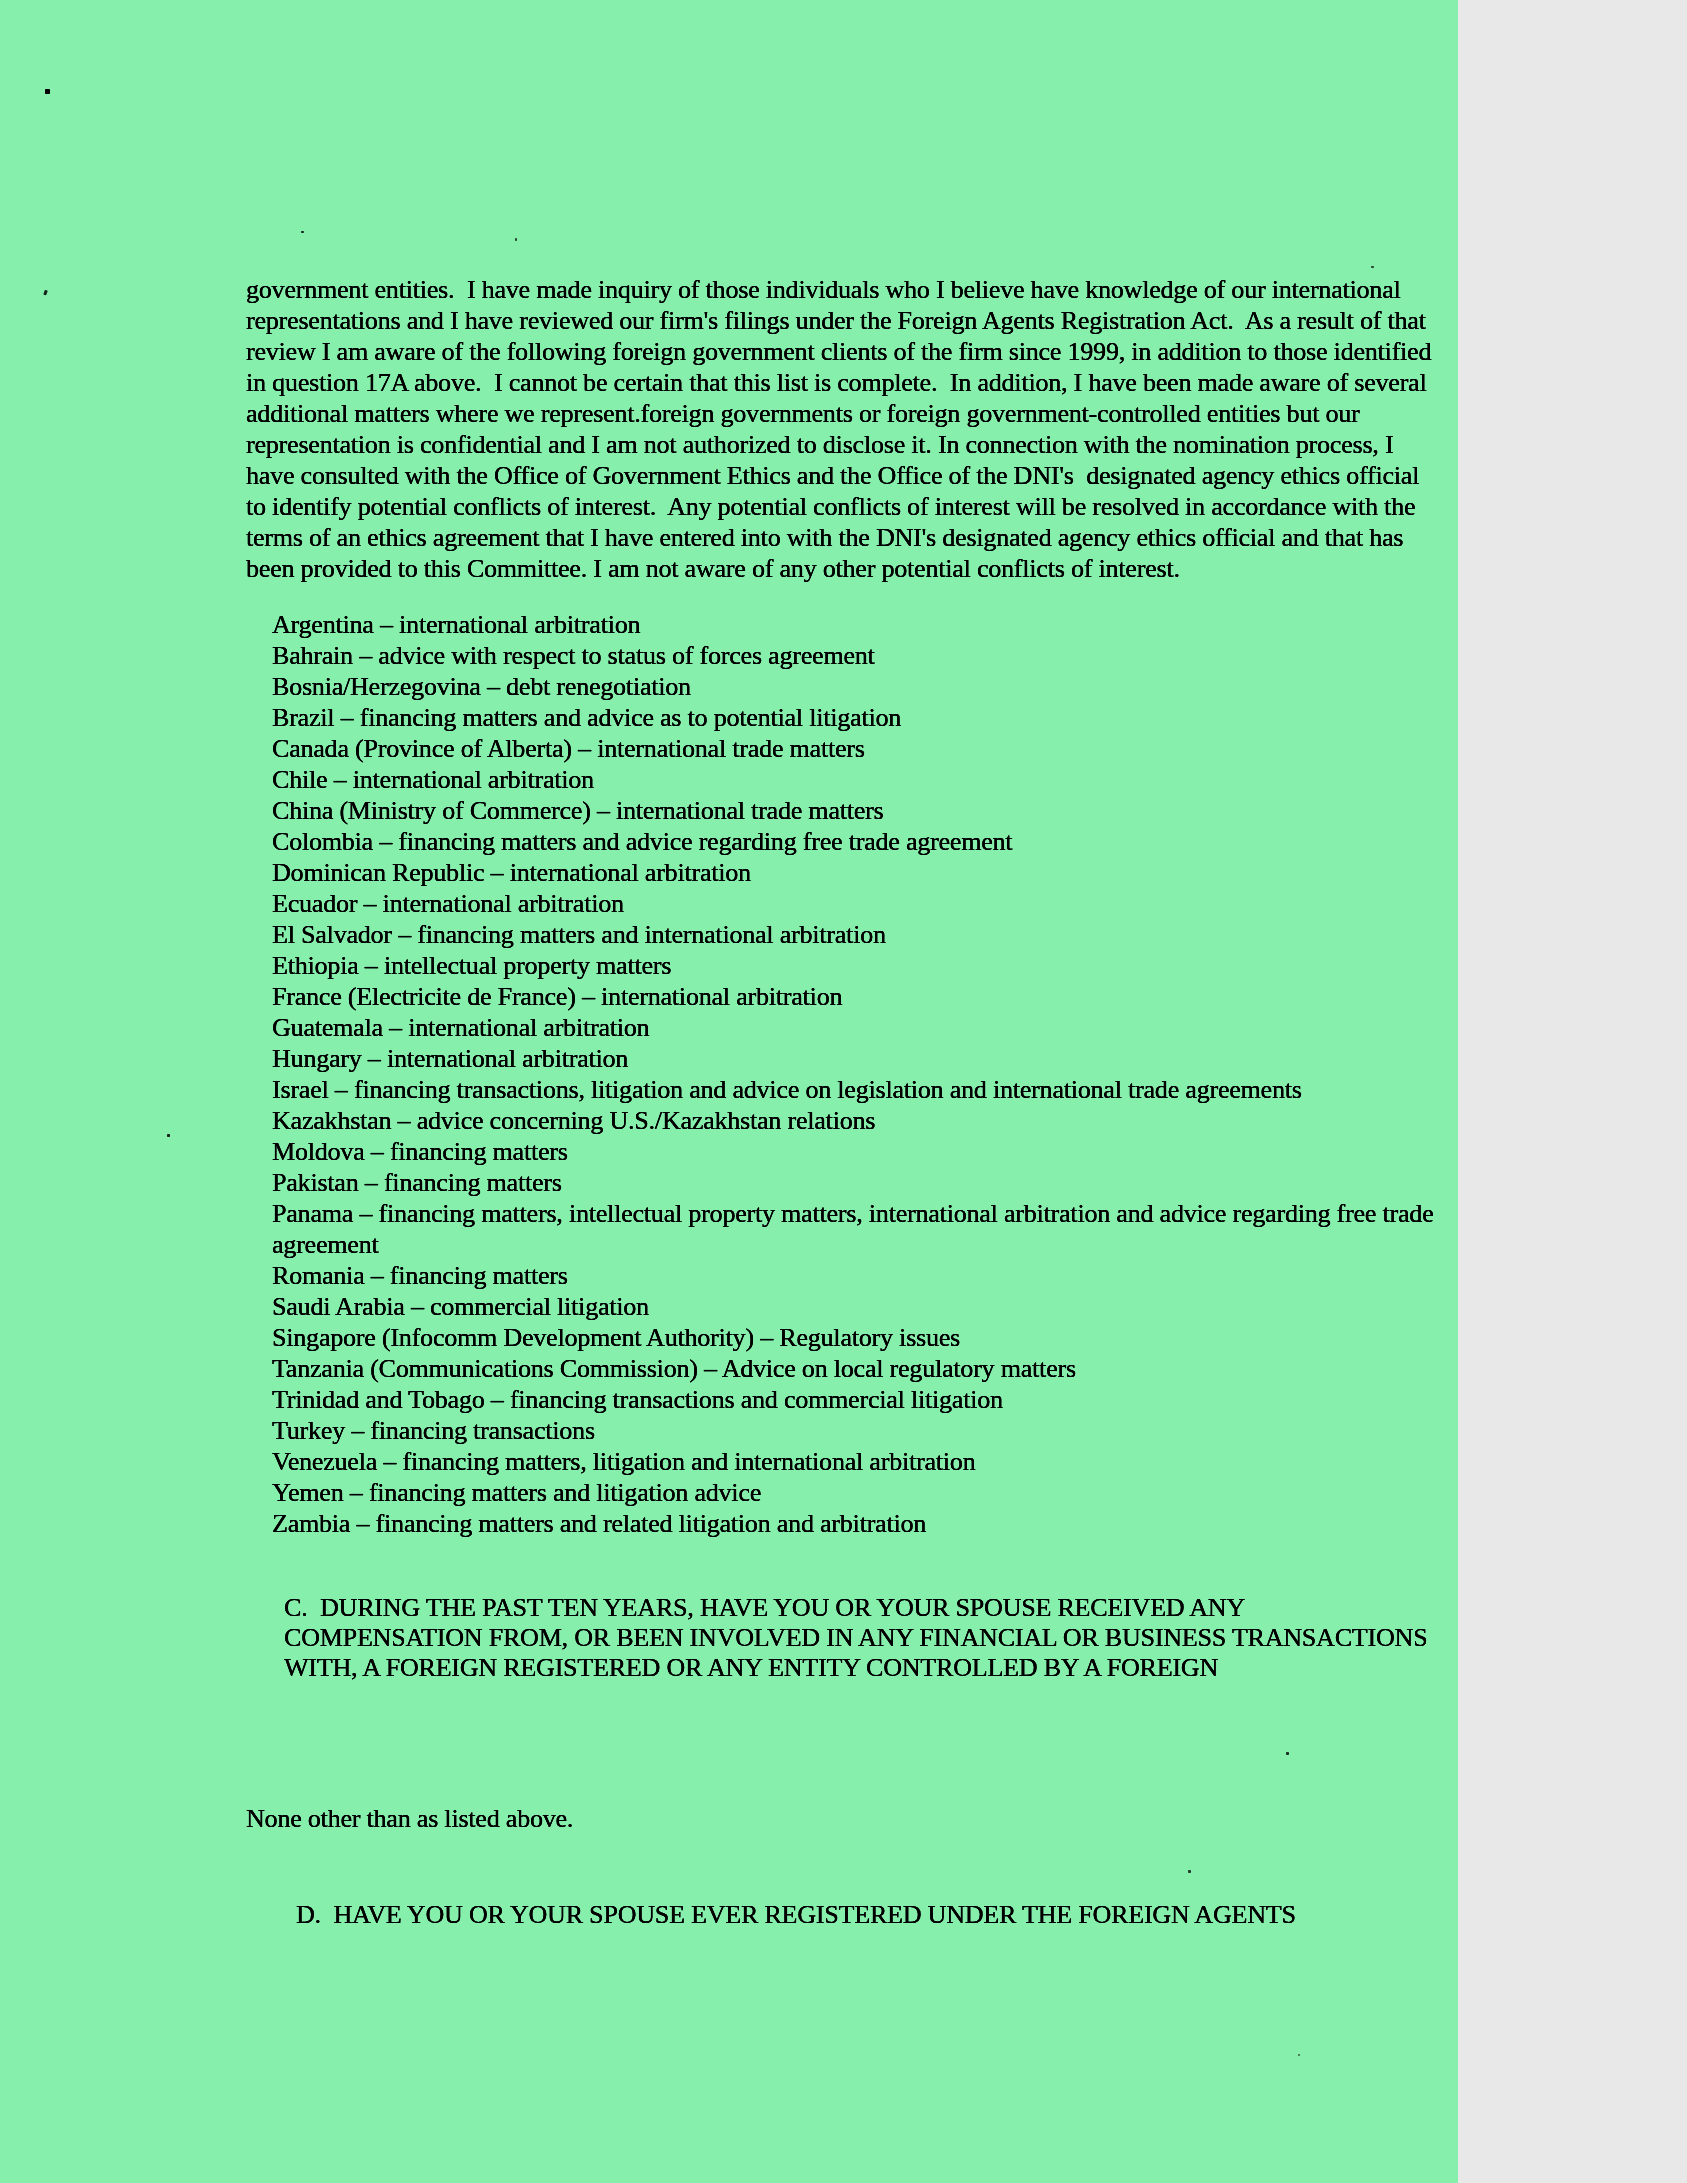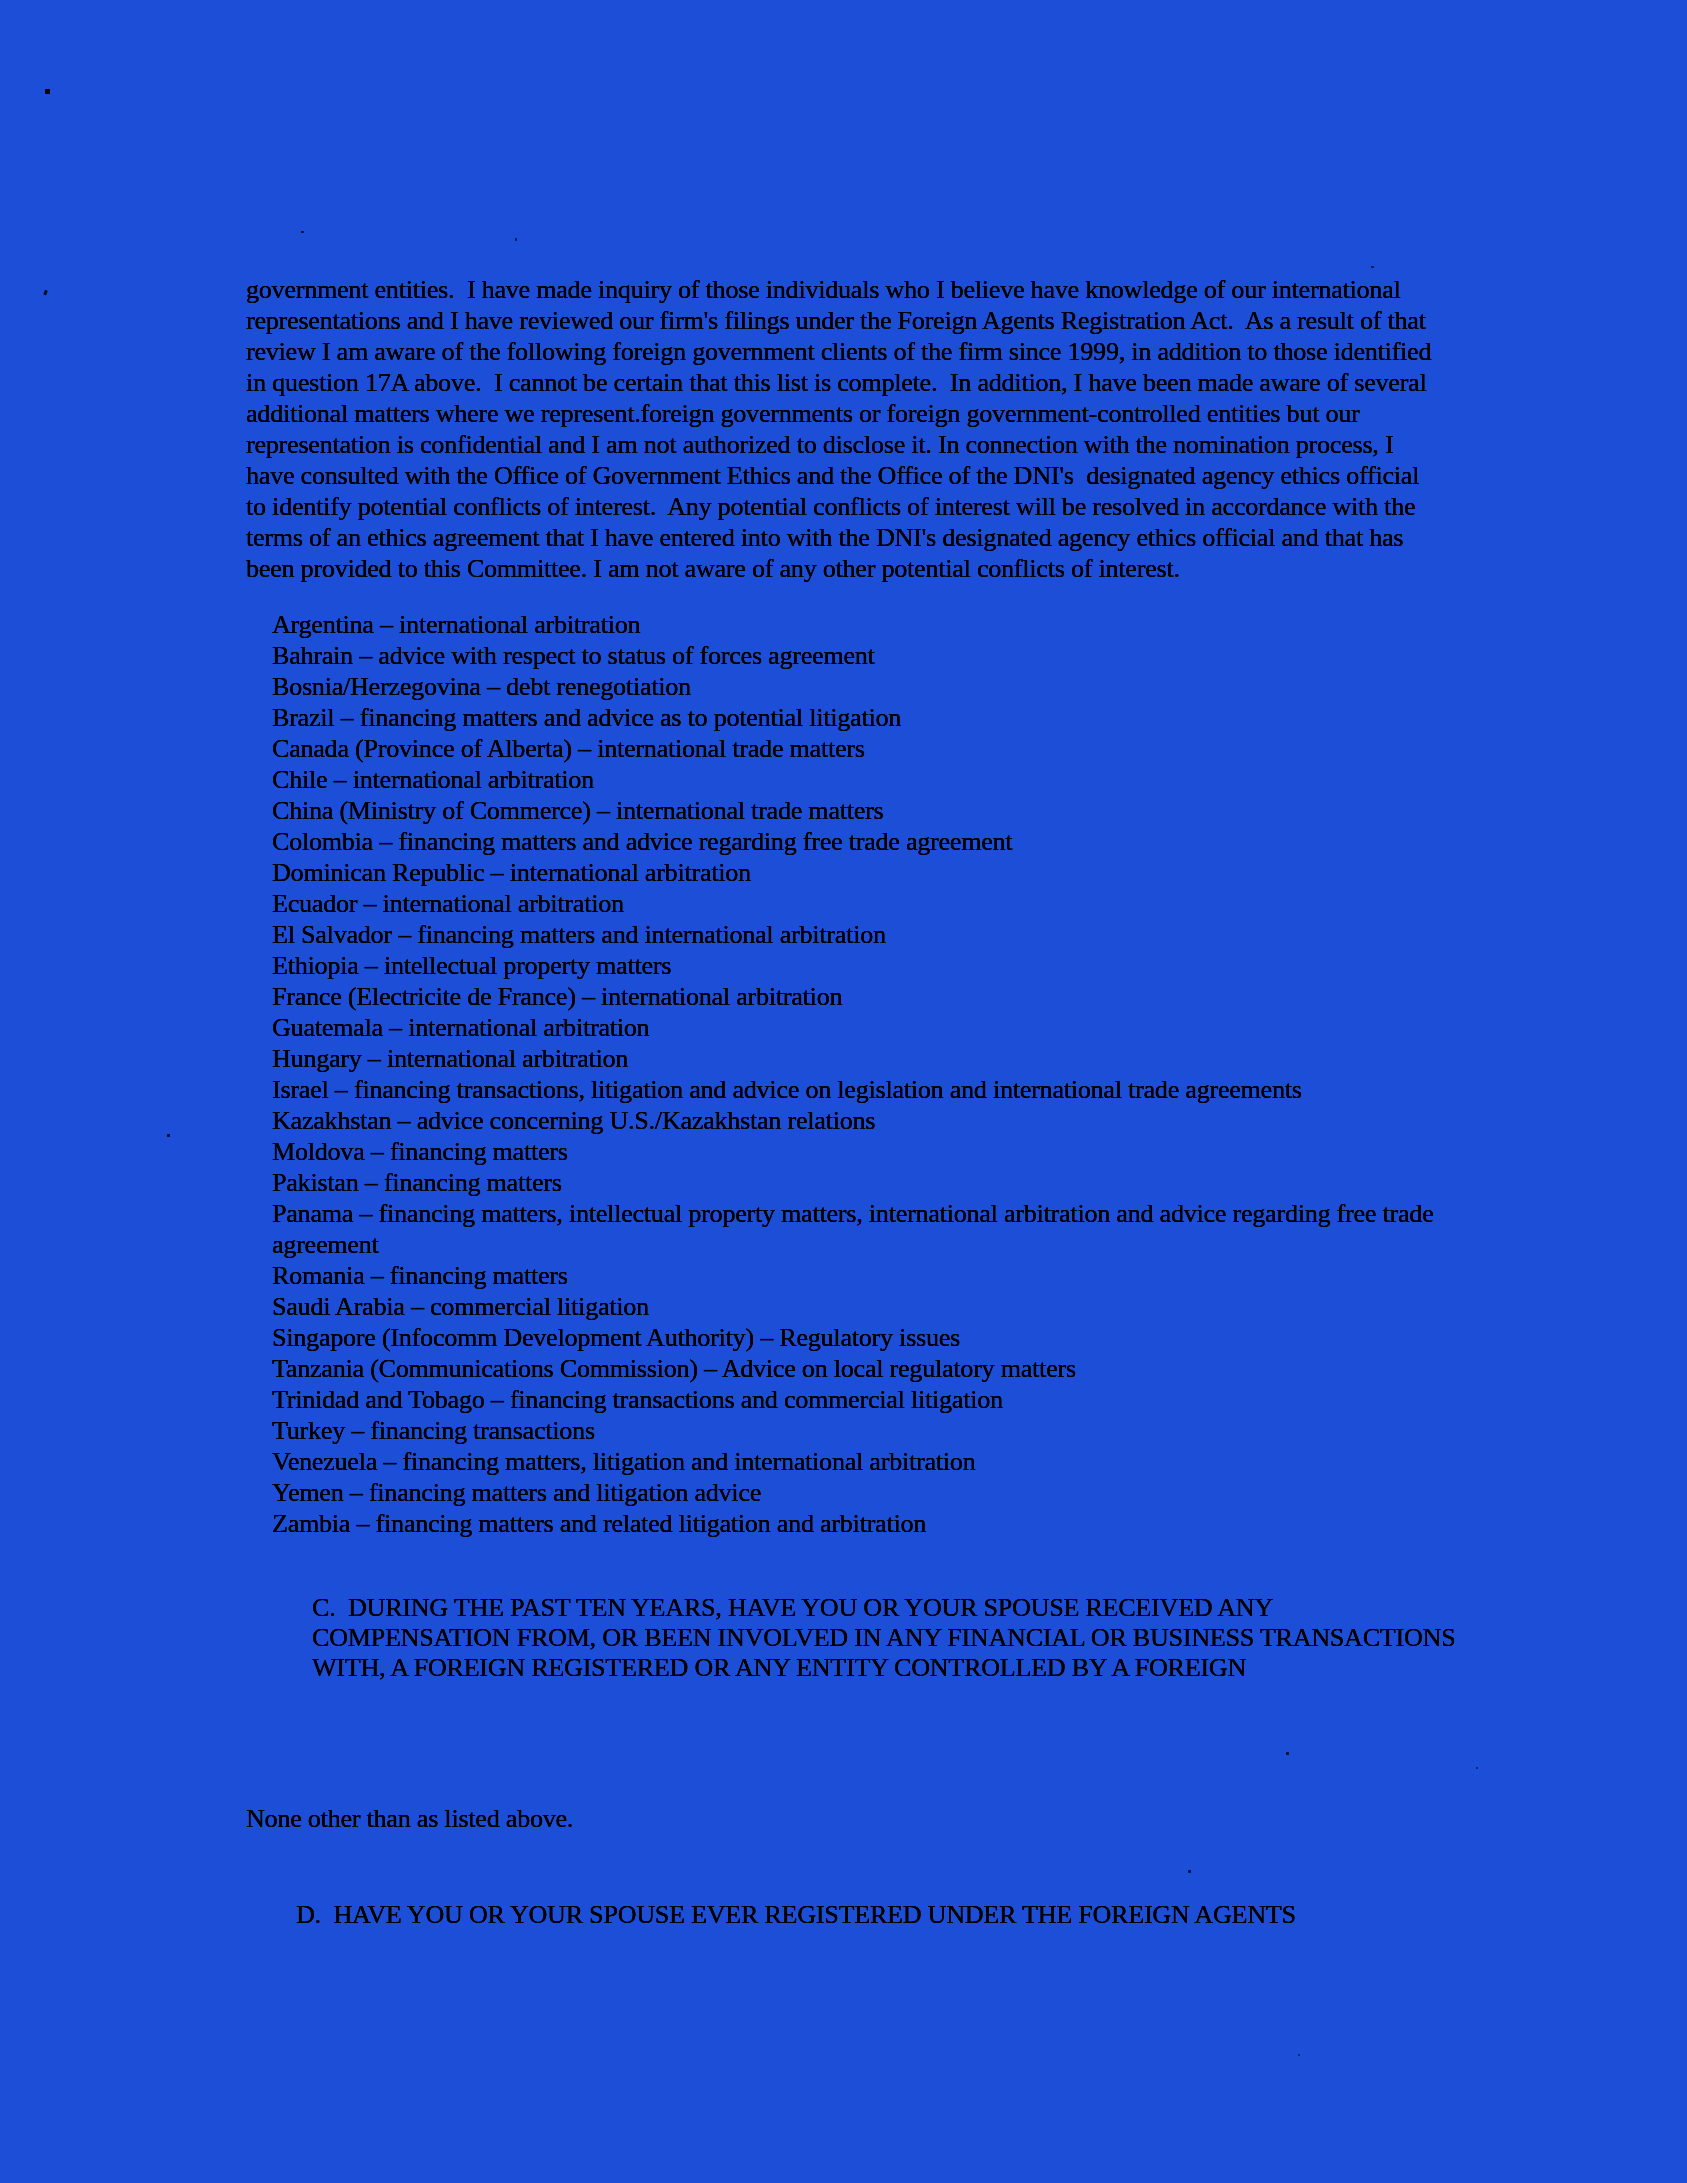--- a/index.html
+++ b/index.html
@@ -2,42 +2,42 @@
 <html style="font-size:10.6px"><head>
 <meta charset="utf-8">
 <style>
   html, body {
     margin: 0;
     padding: 0;
     background: #e8e8e8;
   }
   .page {
     position: relative;
-    width: 1687px;
+    width: 1458px;
     height: 2183px;
-    background: #1d4ed8;
+    background: #86efac;
     overflow: hidden;
     font-family: "Liberation Serif", "DejaVu Serif", serif;
     color: #000000;
   }
   .textblock {
     position: absolute;
     font-size: 26px;
     line-height: 31px;
     letter-spacing: -0.2px;
     white-space: pre;
     
     text-shadow: 0 0 0.6px #000, 0.2px 0.2px 0 rgba(0,0,0,0.85);
   }
   .textblock .line {
     white-space: pre;
   }
   #intro-paragraph   { left: 246px; top: 274px;  }
   #clients-list      { left: 246px; top: 609px; margin-left: 26px;  }
-  #question-c        { left: 312px; top: 1593px; line-height: 30px; }
+  #question-c        { left: 284px; top: 1593px; line-height: 30px; }
   #answer-c          { left: 246px; top: 1779px; margin-top: 24px; }
   #question-d        { left: 296px; top: 1899px; line-height: 31px; }
 
   .speck {
     position: absolute;
     background: #000;
     border-radius: 0.7px;
   }
 </style>
 </head>

